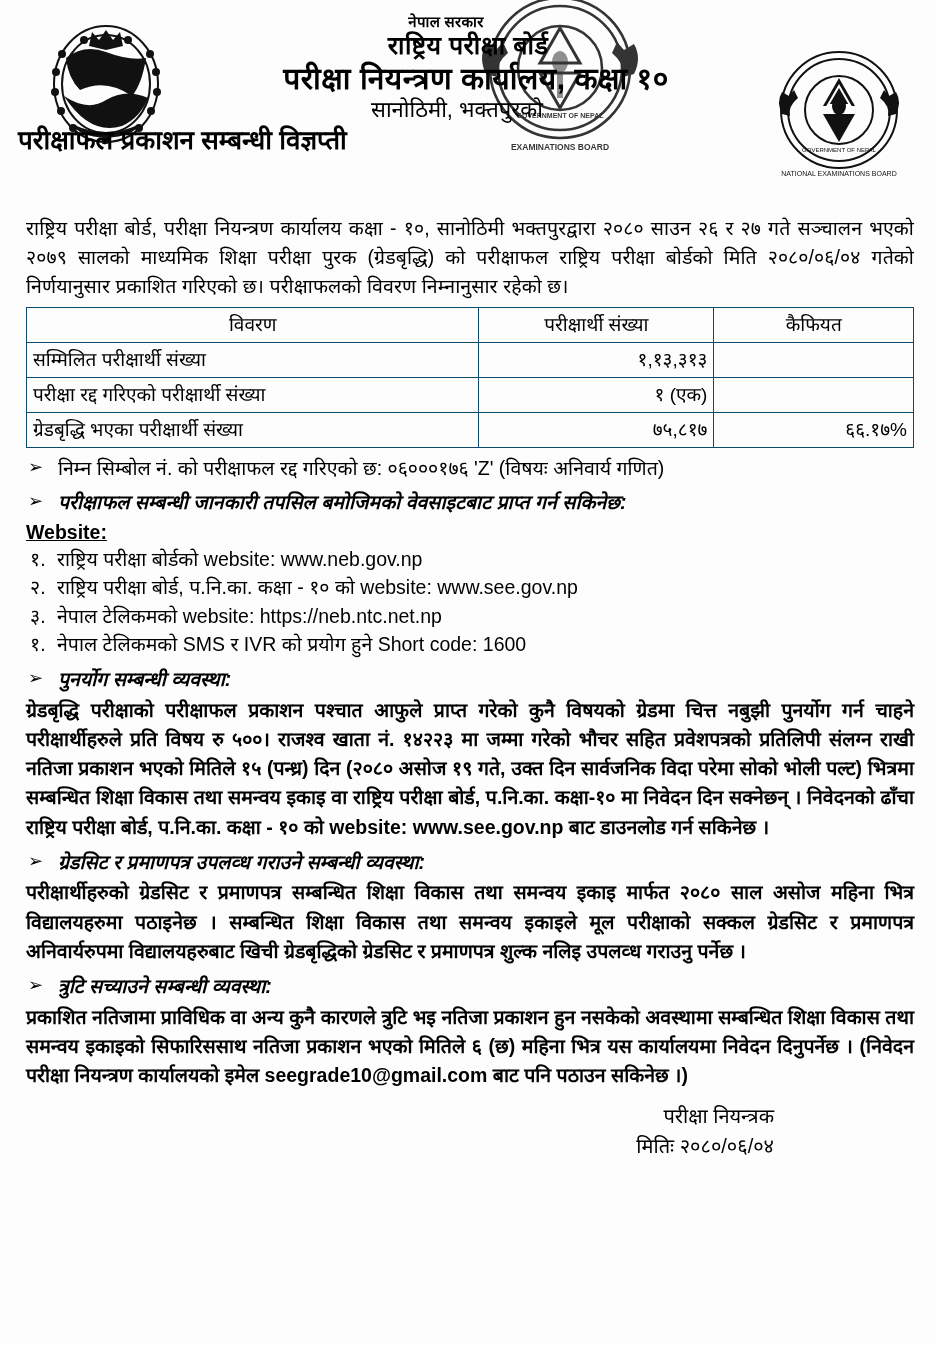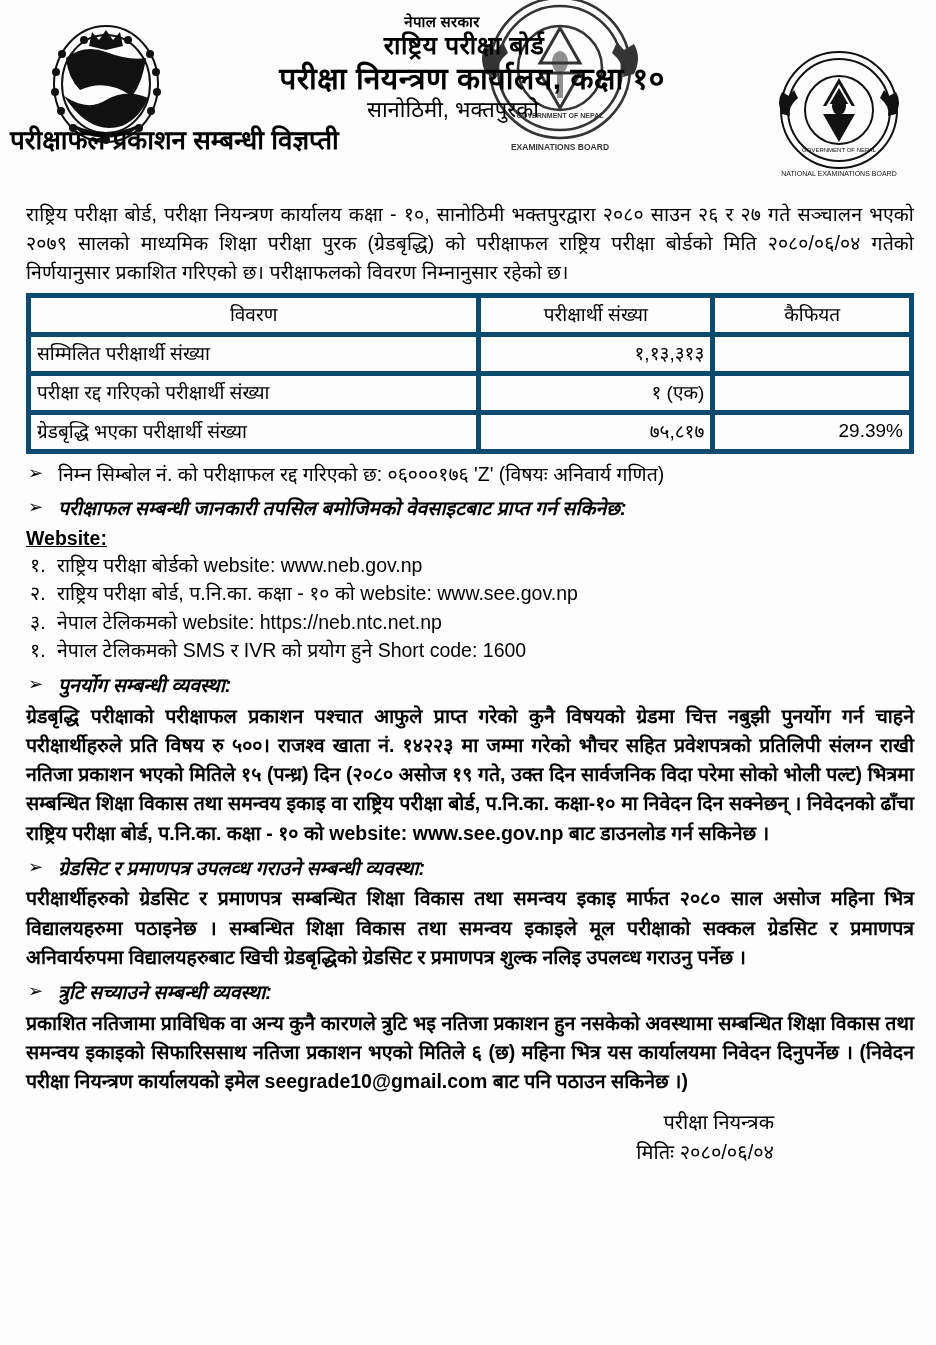--- a/index.html
+++ b/index.html
@@ -43,21 +43,21 @@
   .seal-center {
     position: absolute;
     left: 470px;
     top: -22px;
     width: 180px;
     height: 180px;
     opacity: .85;
   }
   .header-text {
     position: absolute;
-    left: 0;
+    left: 8px;
     right: 0;
     top: 14px;
     text-align: center;
     line-height: 1.05;
   }
   .gov-line {
     font-size: 15px;
     letter-spacing: .3px;
     margin-left: -52px;
     font-weight: 600;
@@ -91,34 +91,34 @@
   }
 
   
   .body-wrap {
     padding: 0 22px 0 26px;
   }
   .intro {
     font-size: 19.5px;
     line-height: 1.48;
     text-align: justify;
-    margin-top: 0;
+    margin-top: 14px;
     letter-spacing: .1px;
   }
 
   
   table.summary {
     width: 100%;
     border-collapse: collapse;
     margin-top: 6px;
     table-layout: fixed;
   }
   table.summary th,
   table.summary td {
-    border: 5px solid #0c4a6e;
+    border: 1px solid #0c4a6e;
     font-size: 19px;
     font-weight: 400;
     padding: 3px 6px 5px 6px;
     height: 26px;
     vertical-align: middle;
   }
   table.summary th {
     text-align: center;
     font-weight: 500;
   }
@@ -321,21 +321,21 @@
           <td class="rem"></td>
         </tr>
         <tr>
           <td class="desc">परीक्षा रद्द गरिएको परीक्षार्थी संख्या</td>
           <td class="num">१ (एक)</td>
           <td class="rem"></td>
         </tr>
         <tr>
           <td class="desc">ग्रेडबृद्धि भएका परीक्षार्थी संख्या</td>
           <td class="num">७५,८१७</td>
-          <td class="rem">29.39%</td>
+          <td class="rem">६६.१७%</td>
         </tr>
       </tbody>
     </table>
 
     <div class="bullet-row">
       <span class="bullet-mark">➢</span>
       <span class="bullet-text">निम्न सिम्बोल नं. को परीक्षाफल रद्द गरिएको छ: ०६०००१७६ 'Z' (विषयः अनिवार्य गणित)</span>
     </div>
 
     <div class="bullet-row">

